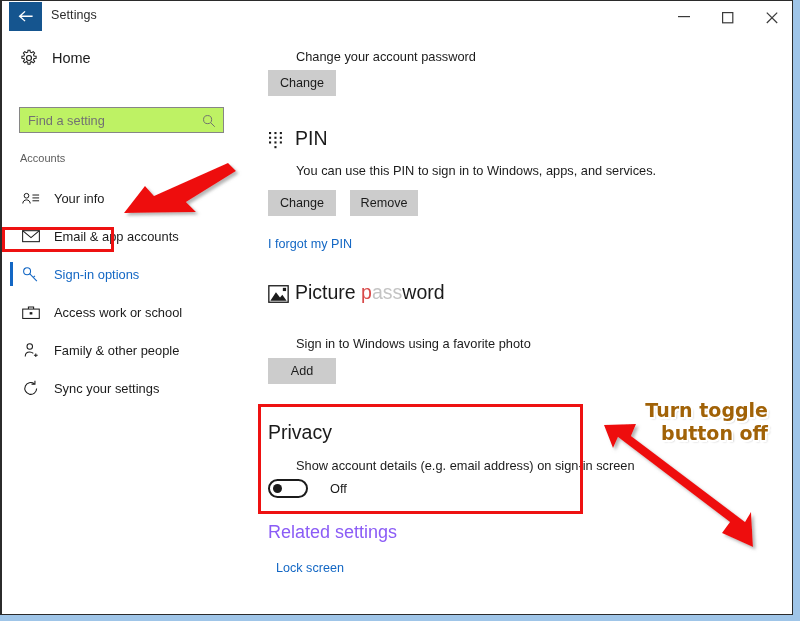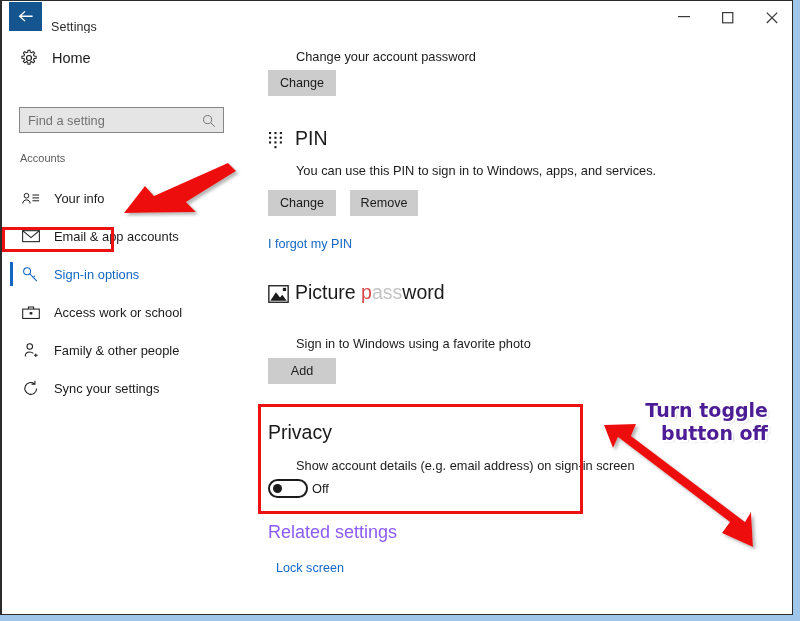--- a/index.html
+++ b/index.html
@@ -50,21 +50,21 @@
     position: absolute;
     left: 7px; top: 1px;
     width: 33px; height: 29px;
     background: #15558f;
     cursor: pointer;
   }
   .back-button svg { position: absolute; left: 9px; top: 8px; }
 
   .window-title {
     position: absolute;
-    left: 49px; top: 19px;
+    left: 49px; top: 7px;
     font-size: 12.5px;
     color: #2b2b2b;
     letter-spacing: .1px;
   }
 
   .winctl {
     position: absolute;
     top: 0;
     width: 44px; height: 30px;
     cursor: pointer;
@@ -96,21 +96,21 @@
     font-size: 14.5px;
     color: #1b1b1b;
     margin-left: 4px;
   }
 
   .searchbox {
     position: absolute;
     left: 9px; top: 74px;
     width: 205px; height: 26px;
     border: 1px solid #868686;
-    background: #e5e5e5;
+    background: #bef264;
     cursor: text;
   }
   .searchbox .ph {
     position: absolute;
     left: 8px; top: 5px;
     font-size: 12.8px;
     color: #727272;
   }
   .searchbox .mag { position: absolute; right: 7px; top: 6px; }
 
@@ -228,21 +228,21 @@
     cursor: pointer;
   }
   .toggle .knob {
     position: absolute;
     left: 3px; top: 3px;
     width: 9px; height: 9px;
     border-radius: 50%;
     background: #1b1b1b;
   }
   .toggle-label {
-    margin-left: 4px;
+    margin-left: 22px;
     font-size: 12.8px;
     color: #1b1b1b;
     text-align: center;
   }
 
   
   .anno-box {
     position: absolute;
     border: 3px solid #ee1111;
     pointer-events: none;
@@ -251,21 +251,21 @@
     position: absolute;
     left: 0; top: 0;
     width: 800px; height: 621px;
     pointer-events: none;
   }
   .anno-text {
     position: absolute;
     font-family: "DejaVu Sans", sans-serif;
     font-weight: bold;
     font-size: 19px;
-    color: #4c1d95;
+    color: #a16207;
     line-height: 23px;
     text-align: right;
     white-space: nowrap;
     -webkit-text-stroke: 0px;
     text-shadow:
       -1.6px -1.6px 0 #fff,  1.6px -1.6px 0 #fff,
       -1.6px  1.6px 0 #fff,  1.6px  1.6px 0 #fff,
       -1.6px 0 0 #fff, 1.6px 0 0 #fff,
        0 -1.6px 0 #fff, 0 1.6px 0 #fff,
        2px 2px 2px rgba(0,0,0,.25);

